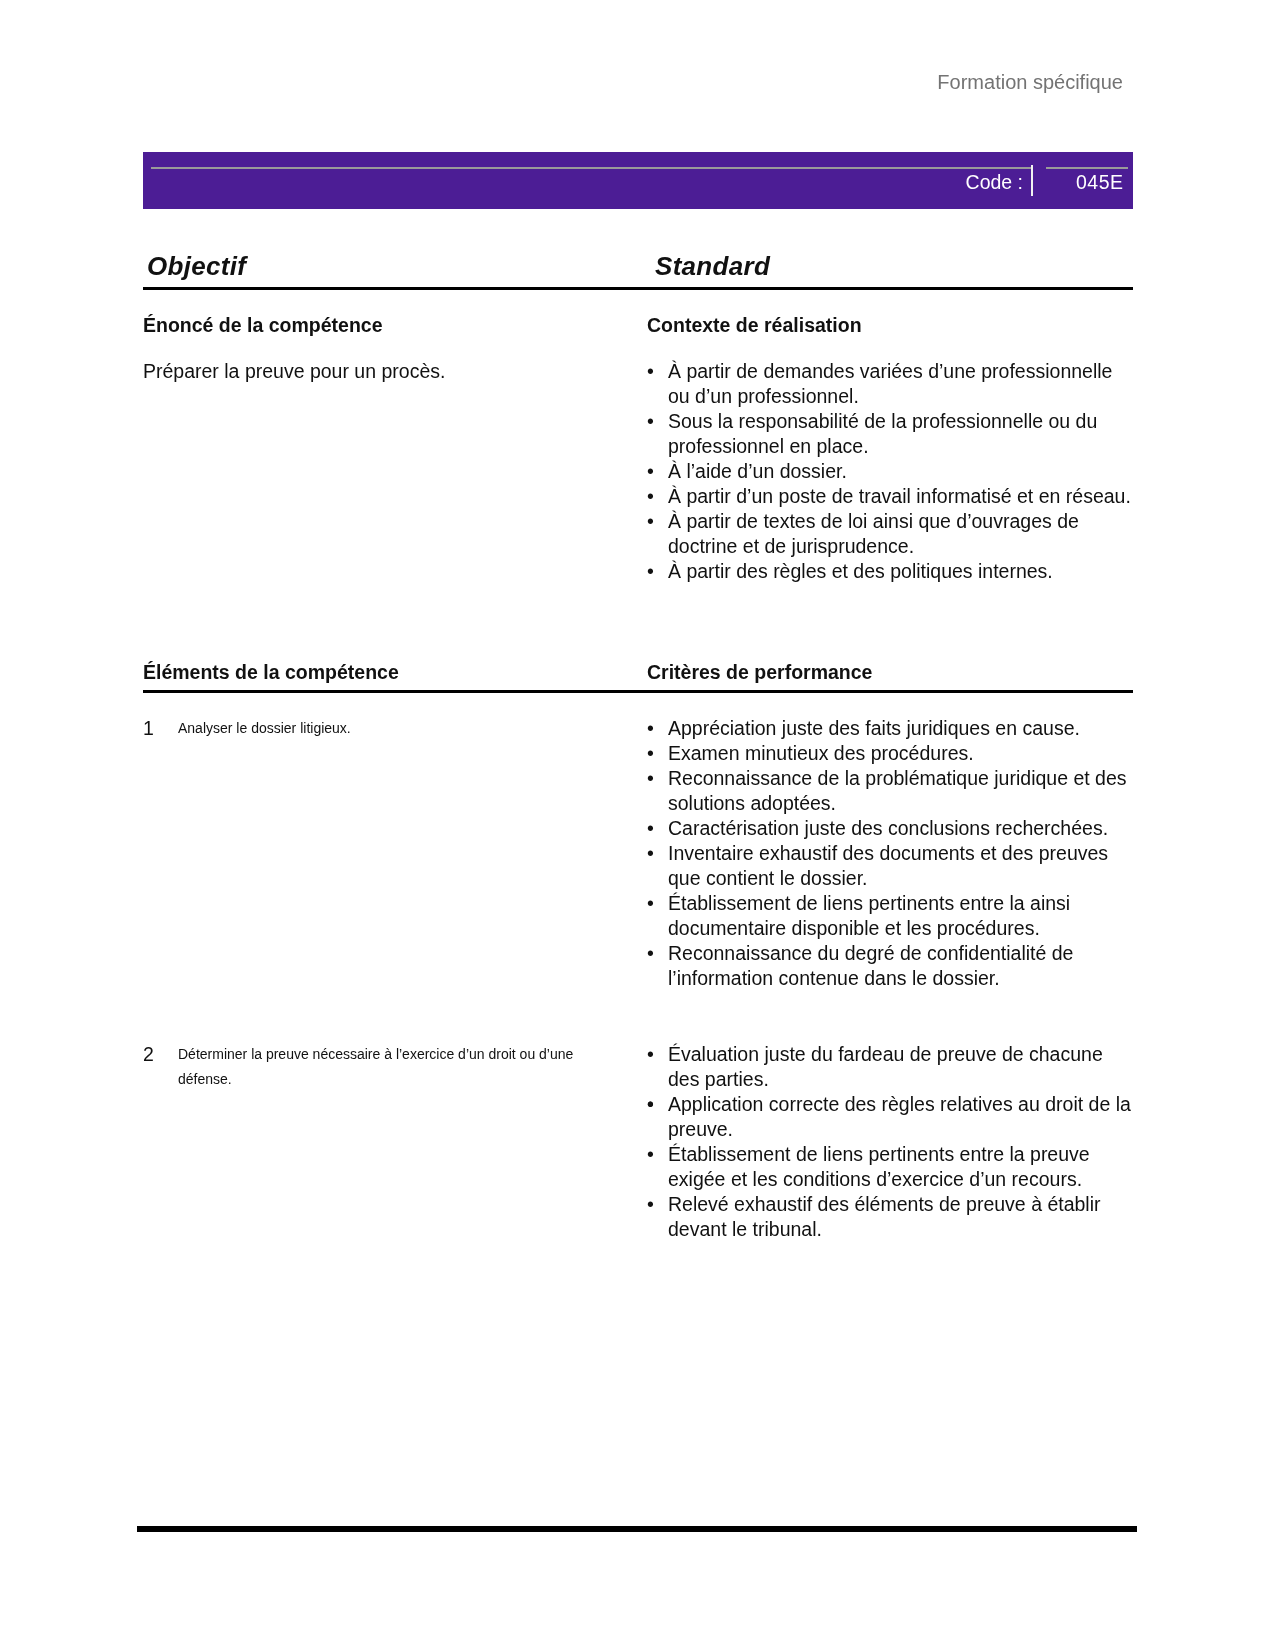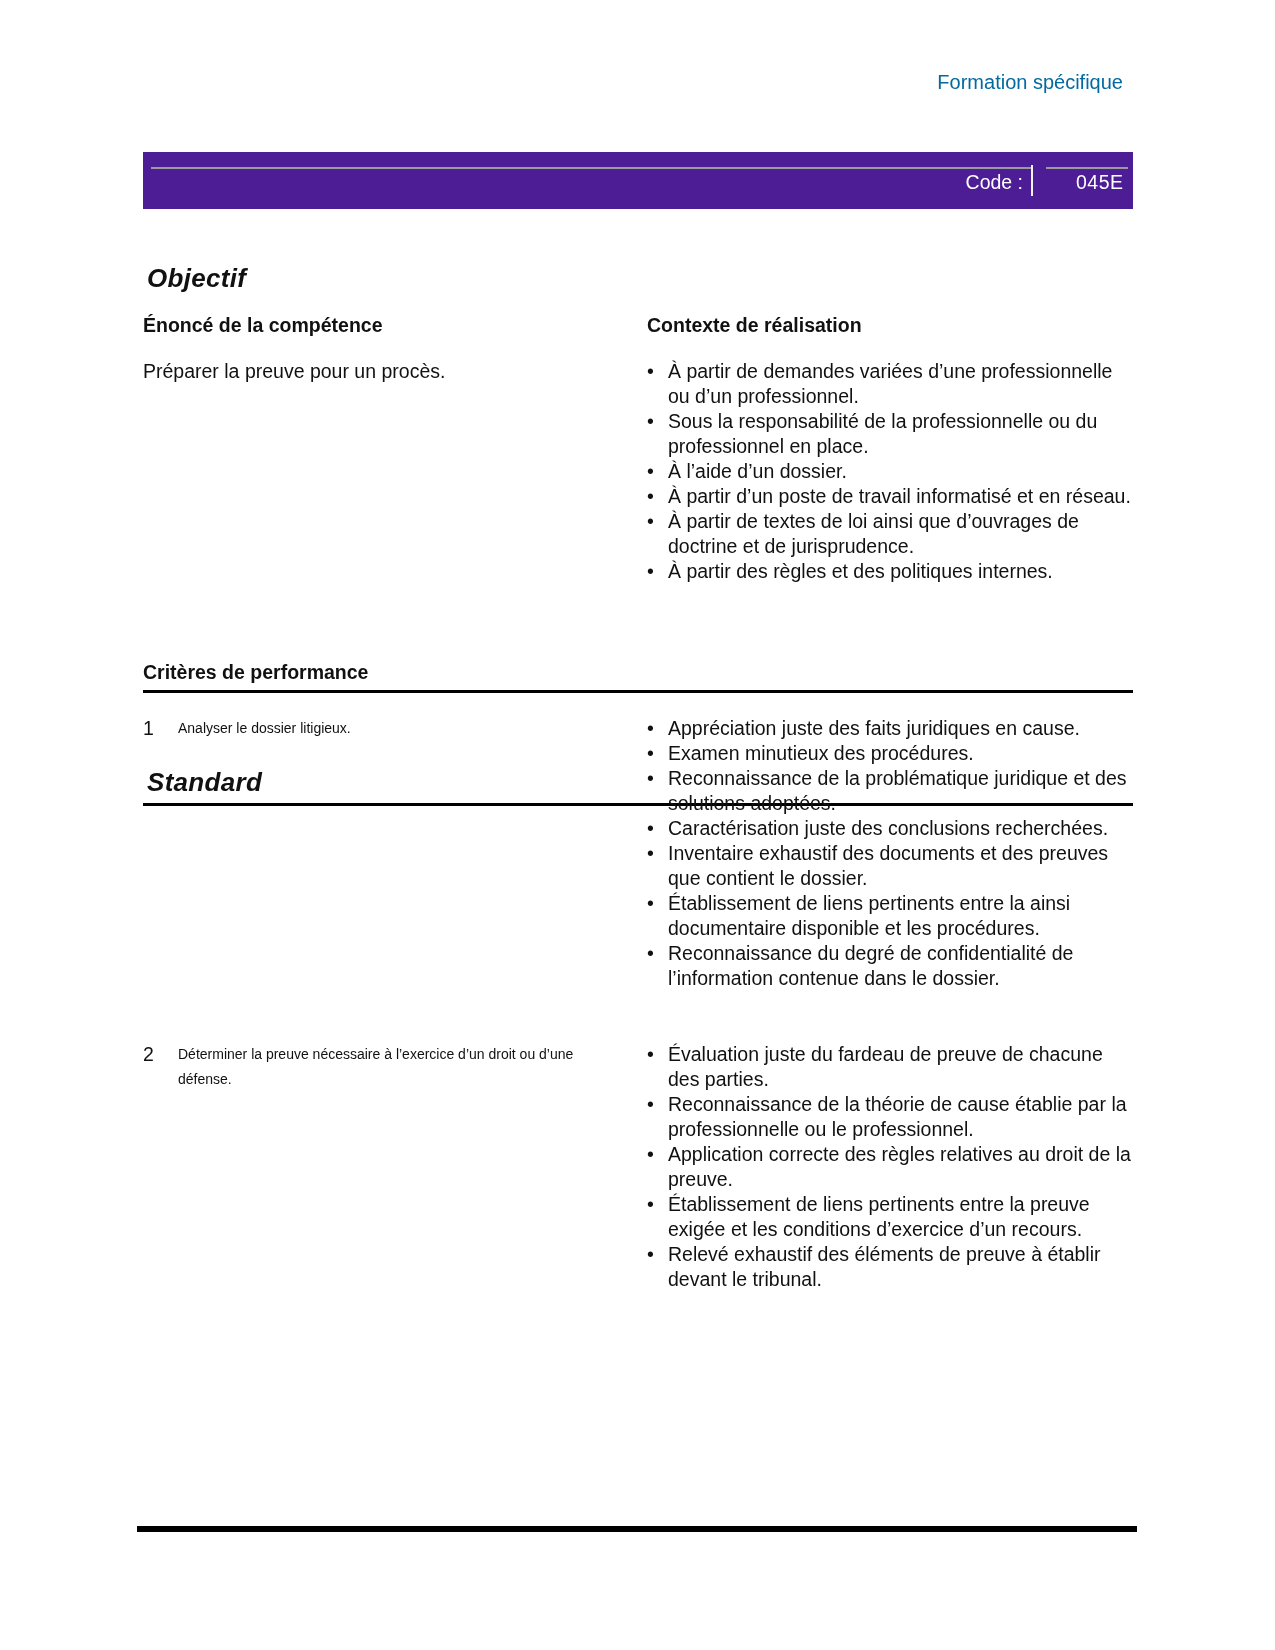--- a/index.html
+++ b/index.html
@@ -9,21 +9,21 @@
     background:#ffffff;
     font-family:"Liberation Sans","DejaVu Sans",sans-serif;
     color:#111;
     overflow:hidden;
   }
   
   .running-head{
     position:absolute;top:70px;left:143px;width:980px;
     text-align:right;
     font-size:20px;line-height:24px;
-    color:#0369a1;
+    color:#737373;
   }
   
   .code-bar{
     position:absolute;top:152px;left:143px;width:990px;height:57px;
     background:#4c1d95;
   }
   .bar-hline-left{position:absolute;left:8px;top:15px;width:880px;height:2px;background:#9a9a9a;}
   .bar-vline{position:absolute;left:888px;top:13px;width:2px;height:31px;background:#f2f2f2;}
   .bar-hline-right{position:absolute;left:903px;top:15px;width:82px;height:2px;background:#9a9a9a;}
   .code-label{
@@ -32,21 +32,21 @@
   }
   .code-value{
     position:absolute;left:933px;top:18px;
     color:#fff;font-size:19.5px;line-height:24px;letter-spacing:0.5px;
   }
   
   .row{position:absolute;left:143px;width:990px;display:flex;}
   .col-l{width:504px;flex:0 0 504px;}
   .col-r{flex:1;}
   
-  .title-row{top:264px;border-bottom:3px solid #000;padding-bottom:7px;flex-direction:column;}
+  .title-row{top:252px;border-bottom:3px solid #000;padding-bottom:7px;}
   .title-row .t{
     font-size:26px;line-height:28px;font-weight:bold;font-style:italic;
     letter-spacing:0.3px;padding-left:4px;
   }
   
   .sec-head{font-weight:bold;font-size:19.5px;line-height:22px;}
   .sec1-head{top:314px;}
   .sec2-head{top:661px;border-bottom:3px solid #000;padding-bottom:7px;}
   
   .body-text{font-size:19.5px;line-height:25px;}
@@ -105,20 +105,21 @@
         <li><span class="blt">•</span><span>Sous la responsabilité de la professionnelle ou du professionnel en place.</span></li>
         <li><span class="blt">•</span><span>À l’aide d’un dossier.</span></li>
         <li><span class="blt">•</span><span>À partir d’un poste de travail informatisé et en réseau.</span></li>
         <li><span class="blt">•</span><span>À partir de textes de loi ainsi que d’ouvrages de doctrine et de jurisprudence.</span></li>
         <li><span class="blt">•</span><span>À partir des règles et des politiques internes.</span></li>
       </ul>
     </div>
   </div>
 
   <div class="row sec2-head sec-head">
+    <div class="col-l">Éléments de la compétence</div>
     <div class="col-r">Critères de performance</div>
   </div>
 
   <div class="row sec2-body1">
     <div class="col-l">
       <div class="numbered">
         <span class="num">1</span>
         <span class="ntext">Analyser le dossier litigieux.</span>
       </div>
     </div>
@@ -138,21 +139,21 @@
   <div class="row sec2-body2">
     <div class="col-l">
       <div class="numbered">
         <span class="num">2</span>
         <span class="ntext">Déterminer la preuve nécessaire à l’exercice d’un droit ou d’une défense.</span>
       </div>
     </div>
     <div class="col-r">
       <ul class="blist">
         <li><span class="blt">•</span><span>Évaluation juste du fardeau de preuve de chacune des parties.</span></li>
-        <li><span class="blt">•</span><span>Reconnaissance de la théorie de cause établie par la professionnelle ou le professionnel.</span></li>
+        <li><span class="blt">•</span></li>
         <li><span class="blt">•</span><span>Application correcte des règles relatives au droit de la preuve.</span></li>
         <li><span class="blt">•</span><span>Établissement de liens pertinents entre la preuve exigée et les conditions d’exercice d’un recours.</span></li>
         <li><span class="blt">•</span><span>Relevé exhaustif des éléments de preuve à établir devant le tribunal.</span></li>
       </ul>
     </div>
   </div>
 
   <div class="footer-bar"></div>
 
 </div>

